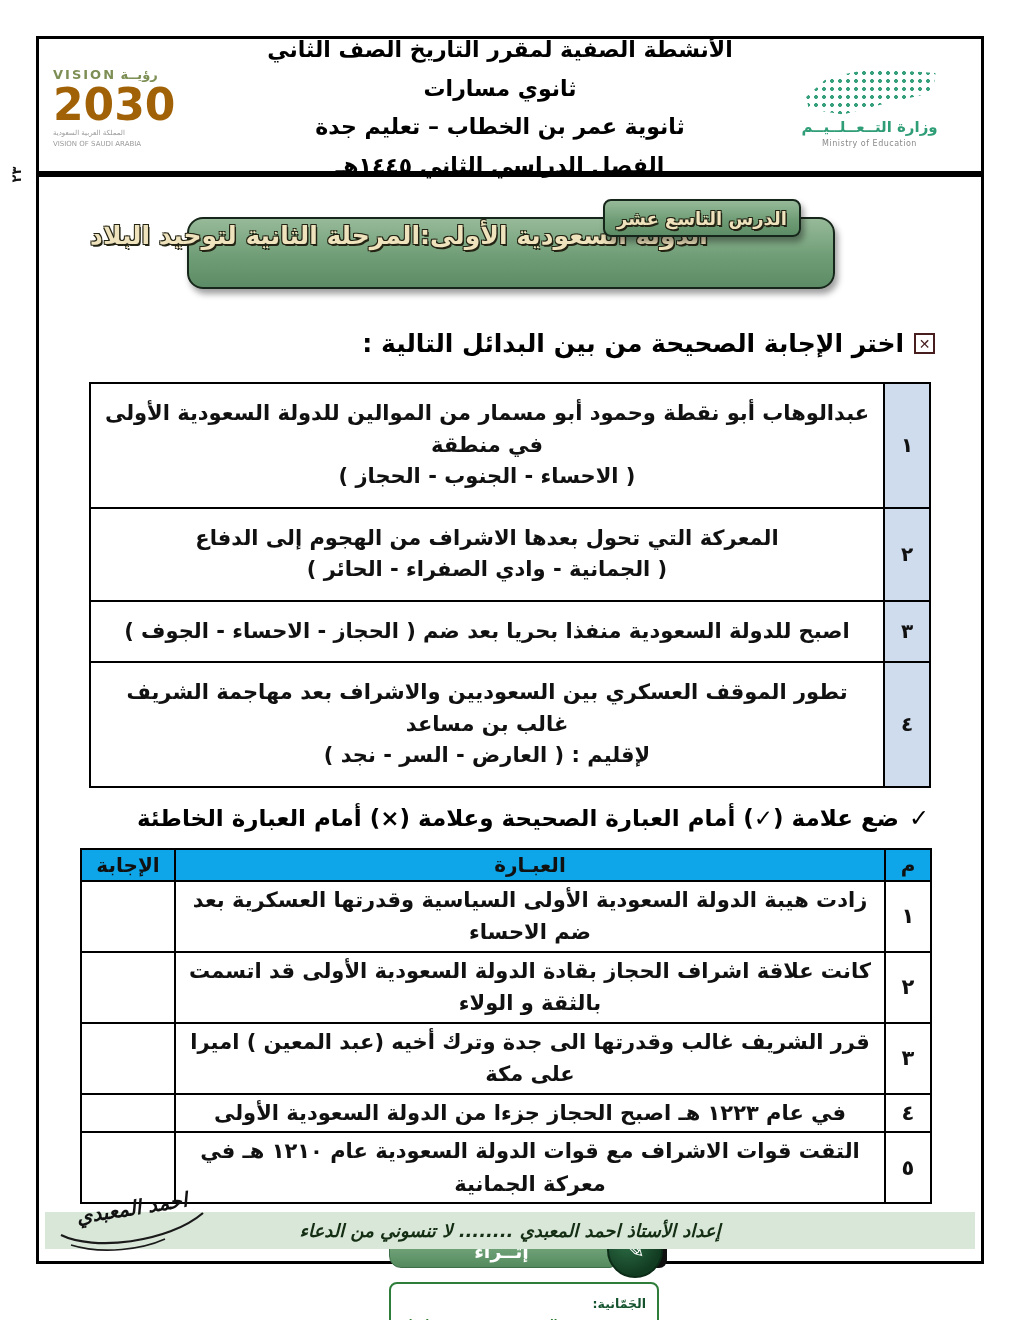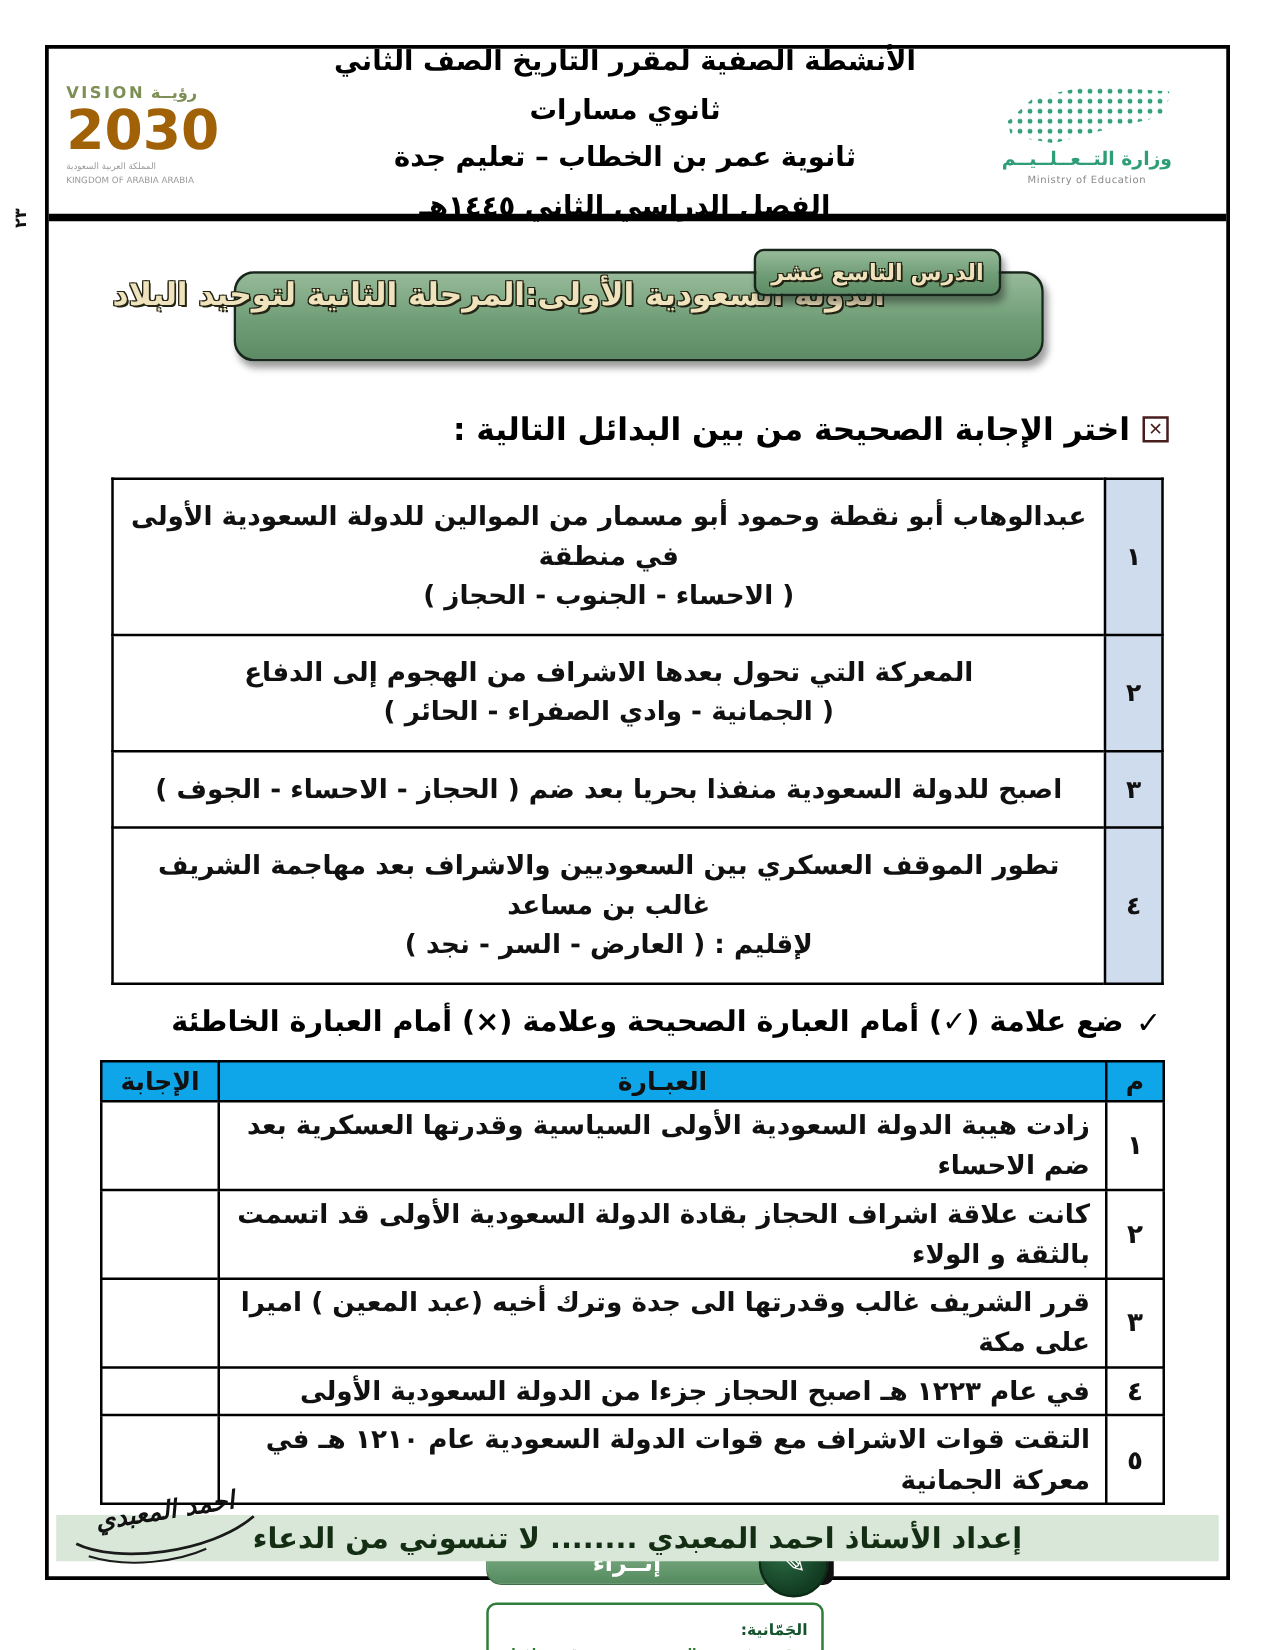--- a/index.html
+++ b/index.html
@@ -55,21 +55,21 @@
   .mcq-table .r3 td { height:32px; }
   .mcq-table .r4 td { height:65px; }
   .mcq-line { line-height:1.5; }
 
   
   .tf-table { width:852px; margin:16px 49px 0 0; table-layout:fixed; }
   .tf-table th { background:#0ea5e9; border:2px solid #000; font-size:20px; height:32px; color:#111; }
   .tf-table td { border:2px solid #000; font-size:21px; font-weight:600; padding:2px 12px; color:#111; }
   .tf-table .col-num { width:46px; text-align:center; }
   .tf-table .col-ans { width:94px; }
-  .tf-table td.statement { text-align:right; line-height:1.55; }
+  .tf-table td.statement { text-align:center; line-height:1.55; }
   .tf-table .t1 td { height:46px; }
   .tf-table .t2 td { height:66px; }
   .tf-table .t3 td { height:46px; }
   .tf-table .t4 td { height:36px; }
   .tf-table .t5 td { height:34px; }
 
   
   .enrich { position:relative; width:270px; margin:30px auto 0; transform:translateX(14px); }
   .enrich-tab { position:relative; width:225px; height:34px; margin-right:45px;
     background:linear-gradient(180deg,#83b28a,#548a5e); border:1px solid #3f6f49; border-radius:10px 10px 4px 12px;
@@ -78,21 +78,21 @@
   .enrich-circle { position:absolute; top:-12px; right:-4px; width:56px; height:56px; border-radius:50%; z-index:3;
     background:radial-gradient(circle at 35% 32%, #2e6f46, #123c22 70%); border:2px solid #0c2c18;
     color:#fff; display:flex; align-items:center; justify-content:center; font-size:24px; }
   .enrich-box { margin-top:14px; min-height:188px; background:#fff; border:2.5px solid #2f7d3a; border-radius:8px; padding:12px 11px; }
   .en-entry { margin-bottom:11px; }
   .en-title { color:#14532d; font-size:12.5px; font-weight:bold; margin-bottom:3px; }
   .en-body { color:#2e7d32; font-size:10.5px; font-weight:bold; text-align:justify; line-height:1.75; }
 
   
   .footer-bar { position:absolute; left:6px; right:6px; bottom:12px; height:37px; background:#d9e7d9;
-    display:flex; align-items:center; justify-content:center; font-size:23px; font-weight:bold; color:#142e14; }
+    display:flex; align-items:center; justify-content:center; font-size:18px; font-weight:bold; color:#142e14;font-style:italic; }
   .signature { position:absolute; left:14px; bottom:0; z-index:4; }
 </style>
 </head>
 <body>
 
 <div class="page">
   <div class="frame">
 
     <div class="page-num">٢٣</div>
 
@@ -104,21 +104,21 @@
       </div>
       <div class="hdr-center">
         <div>الأنشطة الصفية لمقرر التاريخ الصف الثاني ثانوي  مسارات</div>
         <div>ثانوية عمر بن الخطاب – تعليم جدة</div>
         <div>الفصل الدراسي الثاني ١٤٤٥هـ</div>
       </div>
       <div class="hdr-vision">
         <div class="v-row1">رؤيــة VISION</div>
         <div class="v-year">2030</div>
         <div class="v-sub">المملكة العربية السعودية</div>
-        <div class="v-sub">KINGDOM OF ARABIA ARABIA</div>
+        <div class="v-sub">VISION OF SAUDI ARABIA</div>
       </div>
     </header>
 
     <section class="title-area">
       <div class="lesson-badge green-style carved">الدرس التاسع عشر</div>
       <div class="title-box green-style">
         <div class="tl carved">الدولة السعودية الأولى:</div>
         <div class="tl carved">المرحلة الثانية لتوحيد البلاد</div>
       </div>
     </section>

